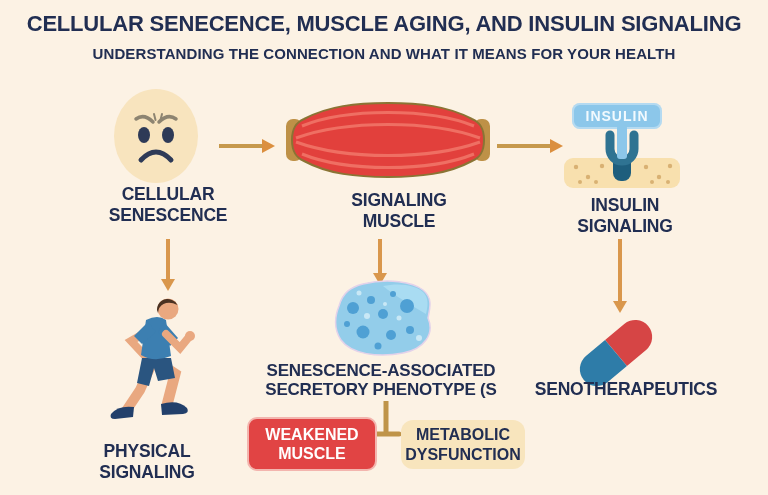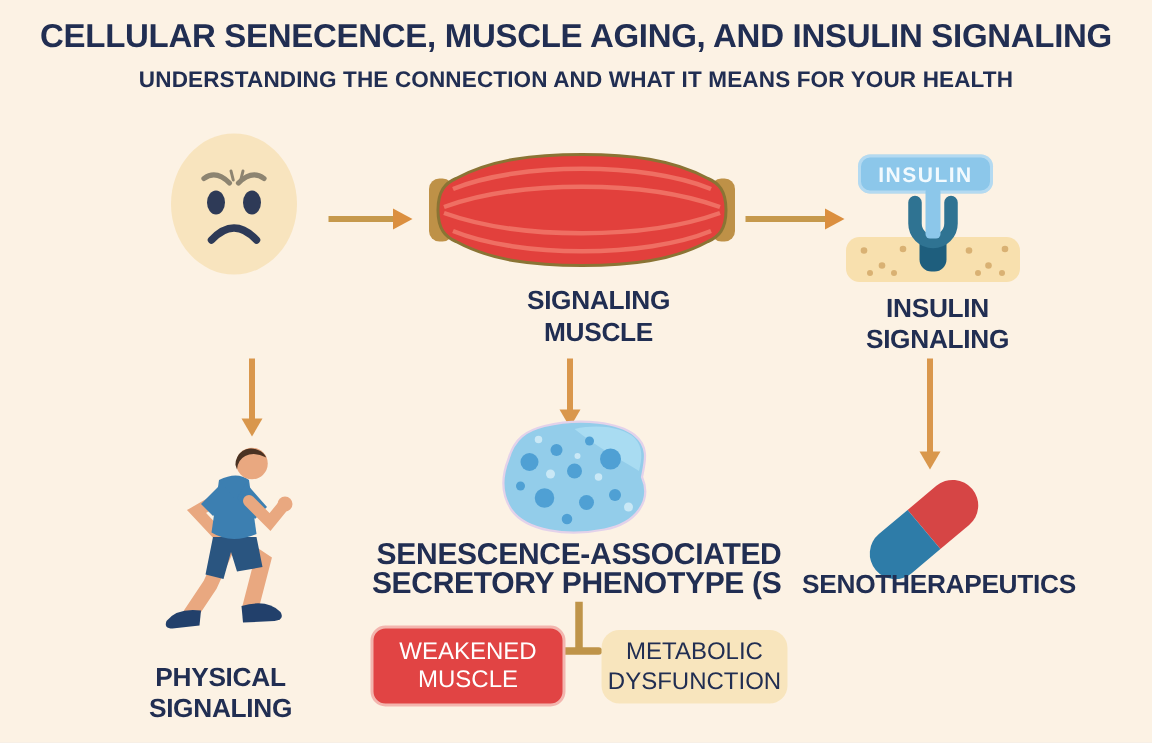--- a/index.html
+++ b/index.html
@@ -9,25 +9,25 @@
   *{margin:0;padding:0;box-sizing:border-box;}
   body{background:#e8e8e8;font-family:"Liberation Sans",sans-serif;}
   .canvas{position:relative;width:768px;height:495px;background:var(--bg);overflow:hidden;margin:0 auto;}
   .abs{position:absolute;}
   .title{left:0;top:11px;width:768px;text-align:center;color:var(--ink);
          font-size:22px;font-weight:bold;letter-spacing:-0.2px;}
   .subtitle{left:0;top:45px;width:768px;text-align:center;color:var(--ink);
          font-size:15px;font-weight:bold;letter-spacing:0.1px;}
   .node-label{color:var(--ink);font-weight:bold;text-align:center;white-space:pre-line;
          font-size:17.5px;line-height:21px;letter-spacing:-0.2px;}
-  .sasp-label{font-size:20px;line-height:19px;text-align:right;}
+  .sasp-label{font-size:17px;line-height:19px;}
   .tag{background:#8CC7EA;border-radius:8px;color:#F2FAFE;font-weight:bold;font-size:14px;
        letter-spacing:1px;text-align:center;line-height:26px;
        box-shadow:inset 0 0 0 2px rgba(255,255,255,0.35);}
-  .outcome{border-radius:10px;font-weight:normal;text-align:center;white-space:pre-line;
+  .outcome{border-radius:10px;font-weight:bold;text-align:center;white-space:pre-line;
        font-size:16px;line-height:19.5px;display:flex;align-items:center;justify-content:center;}
   .outcome.red{background:var(--box-red);border:2px solid var(--box-red-border);color:var(--white);}
   .outcome.cream{background:var(--box-cream);color:var(--ink);}
   svg{display:block;}
 </style>
 </head>
 <body>
 
 <div class="canvas">
 
@@ -36,20 +36,22 @@
 
   <svg class="abs" style="left:110px;top:86px;" width="92" height="100" viewBox="0 0 92 100">
     <ellipse cx="46" cy="50" rx="42" ry="47" fill="#F8E4BE"></ellipse>
     <path d="M26,33 Q34,27 43,36" stroke="#8D8471" stroke-width="3.5" fill="none" stroke-linecap="round"></path>
     <path d="M66,33 Q58,27 49,36" stroke="#8D8471" stroke-width="3.5" fill="none" stroke-linecap="round"></path>
     <path d="M44,28 L45.5,34 M50.5,34 L52,28" stroke="#8D8471" stroke-width="2" fill="none" stroke-linecap="round"></path>
     <ellipse cx="34" cy="49" rx="6" ry="8" fill="#2E3A57"></ellipse>
     <ellipse cx="58" cy="49" rx="6" ry="8" fill="#2E3A57"></ellipse>
     <path d="M31,74 Q46,58 61,74" stroke="#2E3A57" stroke-width="5" fill="none" stroke-linecap="round"></path>
   </svg>
+  <div class="abs node-label" style="left:68px;top:184px;width:200px;">CELLULAR
+SENESCENCE</div>
 
   <svg class="abs" style="left:218px;top:138px;" width="58" height="16" viewBox="0 0 58 16">
     <line x1="1" y1="8" x2="45" y2="8" stroke="#C6994C" stroke-width="4"></line>
     <polygon points="44,1 44,15 57,8" fill="#DB8F3F"></polygon>
   </svg>
 
   <svg class="abs" style="left:286px;top:100px;" width="204" height="80" viewBox="0 0 204 80">
     <rect x="0" y="19" width="16" height="42" rx="7" fill="#BE9147"></rect>
     <rect x="188" y="19" width="16" height="42" rx="7" fill="#BE9147"></rect>
     <path d="M6,40 C6,27 11,22 18,19 C42,6 70,3 102,3 C134,3 162,6 186,19 C193,22 198,27 198,40

